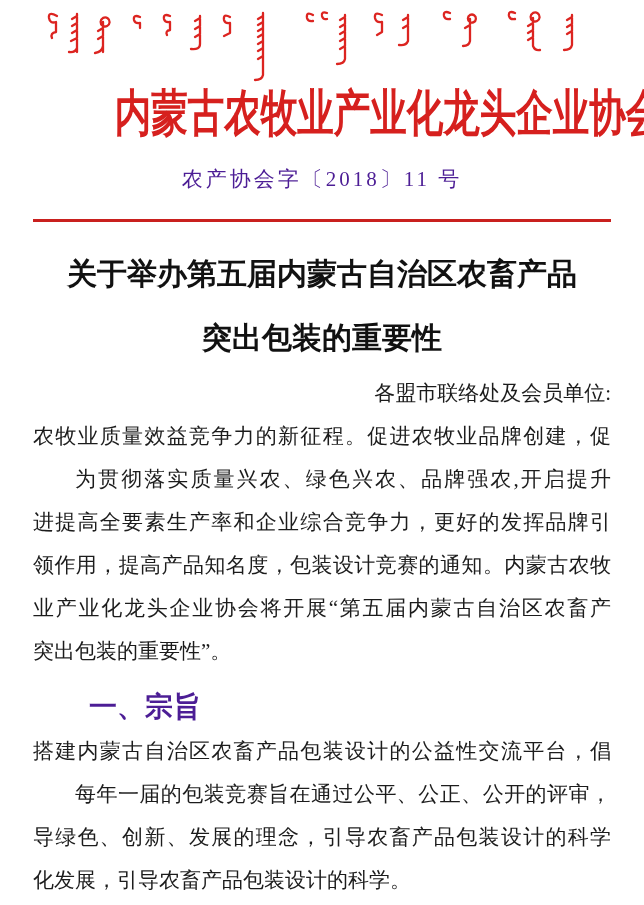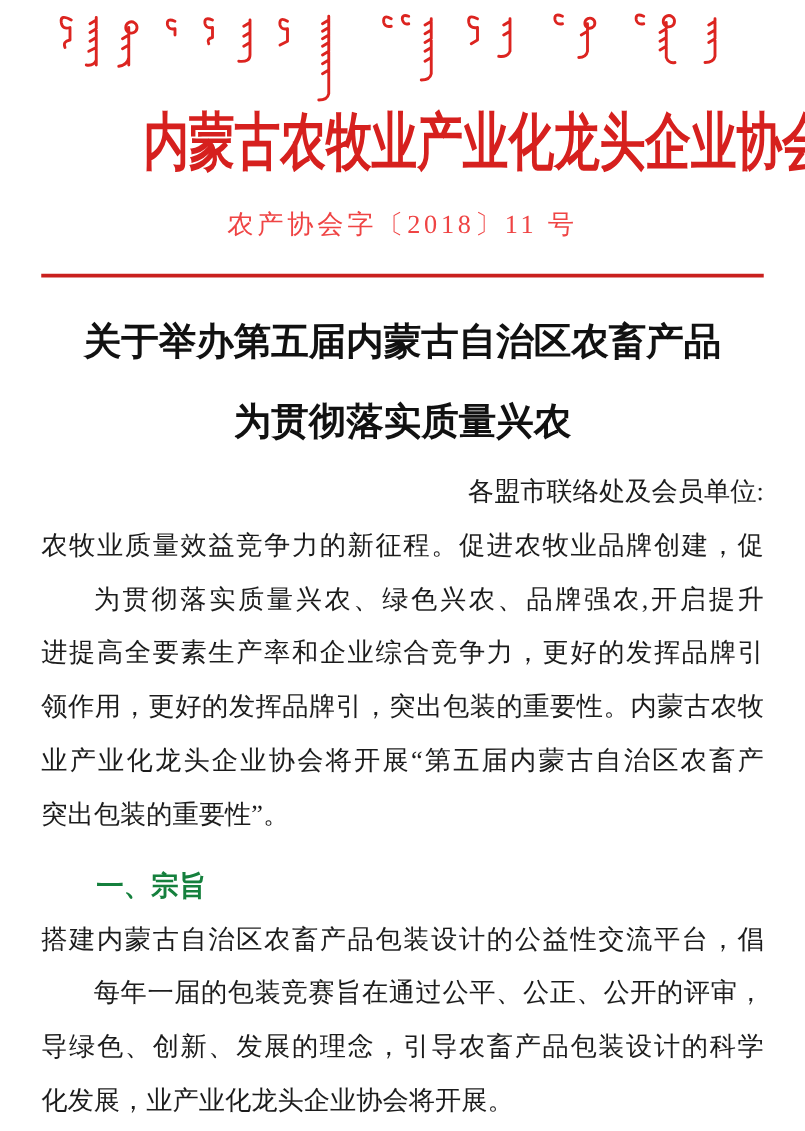--- a/index.html
+++ b/index.html
@@ -23,21 +23,21 @@
     font-size:50px;line-height:62px;font-weight:bold;
     color:#d6201e;
     transform:scaleX(0.73);
     transform-origin:center center;
     letter-spacing:0;
   }
   .doc-number{
     position:absolute;top:165px;left:0;width:644px;
     text-align:center;
     font-size:21px;letter-spacing:3px;
-    color:#ef4444;
+    color:#4c1d95;
   }
   .red-rule{
     position:absolute;top:219px;left:33px;width:578px;height:3px;
     background:#c9201e;
   }
   .doc-title{
     position:absolute;top:242px;left:0;width:644px;
     text-align:center;
     font-weight:bold;
     font-size:30px;line-height:64px;
@@ -51,24 +51,24 @@
   .greeting{text-align:right;}
   .para .line{
     text-align:justify;
     text-align-last:justify;
   }
   .para .line.first{text-indent:2em;}
   .para .line.last{text-align-last:left;}
   .section-heading{
     margin-top:14px;
     text-indent:2em;
-    font-family:Liberation Serif, serif;
+    font-family:Liberation Mono, monospace;
     font-weight:bold;
-    font-size:22px;line-height:43px;
-    color:#15803d;
+    font-size:28px;line-height:43px;
+    color:#4c1d95;
   }
 </style>
 </head>
 <body>
 
 <div class="page">
 
   <svg class="mongol-band" width="578" height="78" viewBox="0 0 578 78" aria-hidden="true">
     <g fill="none" stroke="#dc2420" stroke-width="2.3" stroke-linecap="round" stroke-linejoin="round">
       <path d="M24 12 q-9 -5 -8 2 q1 6 7 4 l0 10 q-6 1 -4 6"></path>
@@ -95,38 +95,38 @@
   <div class="org-title-wrap">
     <span class="org-title">内蒙古农牧业产业化龙头企业协会文件</span>
   </div>
 
   <div class="doc-number">农产协会字〔2018〕11 号</div>
 
   <div class="red-rule"></div>
 
   <div class="doc-title">
     <div>关于举办第五届内蒙古自治区农畜产品</div>
-    <div>为贯彻落实质量兴农</div>
+    <div>突出包装的重要性</div>
   </div>
 
   <div class="body-block">
     <div class="greeting">各盟市联络处及会员单位:</div>
 
     <div class="para">
       <div class="line">农牧业质量效益竞争力的新征程。促进农牧业品牌创建，促</div>
       <div class="line first">为贯彻落实质量兴农、绿色兴农、品牌强农,开启提升</div>
       <div class="line">进提高全要素生产率和企业综合竞争力，更好的发挥品牌引</div>
-      <div class="line">领作用，更好的发挥品牌引，突出包装的重要性。内蒙古农牧</div>
+      <div class="line">领作用，提高产品知名度，包装设计竞赛的通知。内蒙古农牧</div>
       <div class="line">业产业化龙头企业协会将开展“第五届内蒙古自治区农畜产</div>
       <div class="line last">突出包装的重要性”。</div>
     </div>
 
     <div class="section-heading">一、宗旨</div>
 
     <div class="para">
       <div class="line">搭建内蒙古自治区农畜产品包装设计的公益性交流平台，倡</div>
       <div class="line first">每年一届的包装竞赛旨在通过公平、公正、公开的评审，</div>
       <div class="line">导绿色、创新、发展的理念，引导农畜产品包装设计的科学</div>
-      <div class="line last">化发展，业产业化龙头企业协会将开展。</div>
+      <div class="line last">化发展，引导农畜产品包装设计的科学。</div>
     </div>
   </div>
 
 </div>
 
 </body></html>

